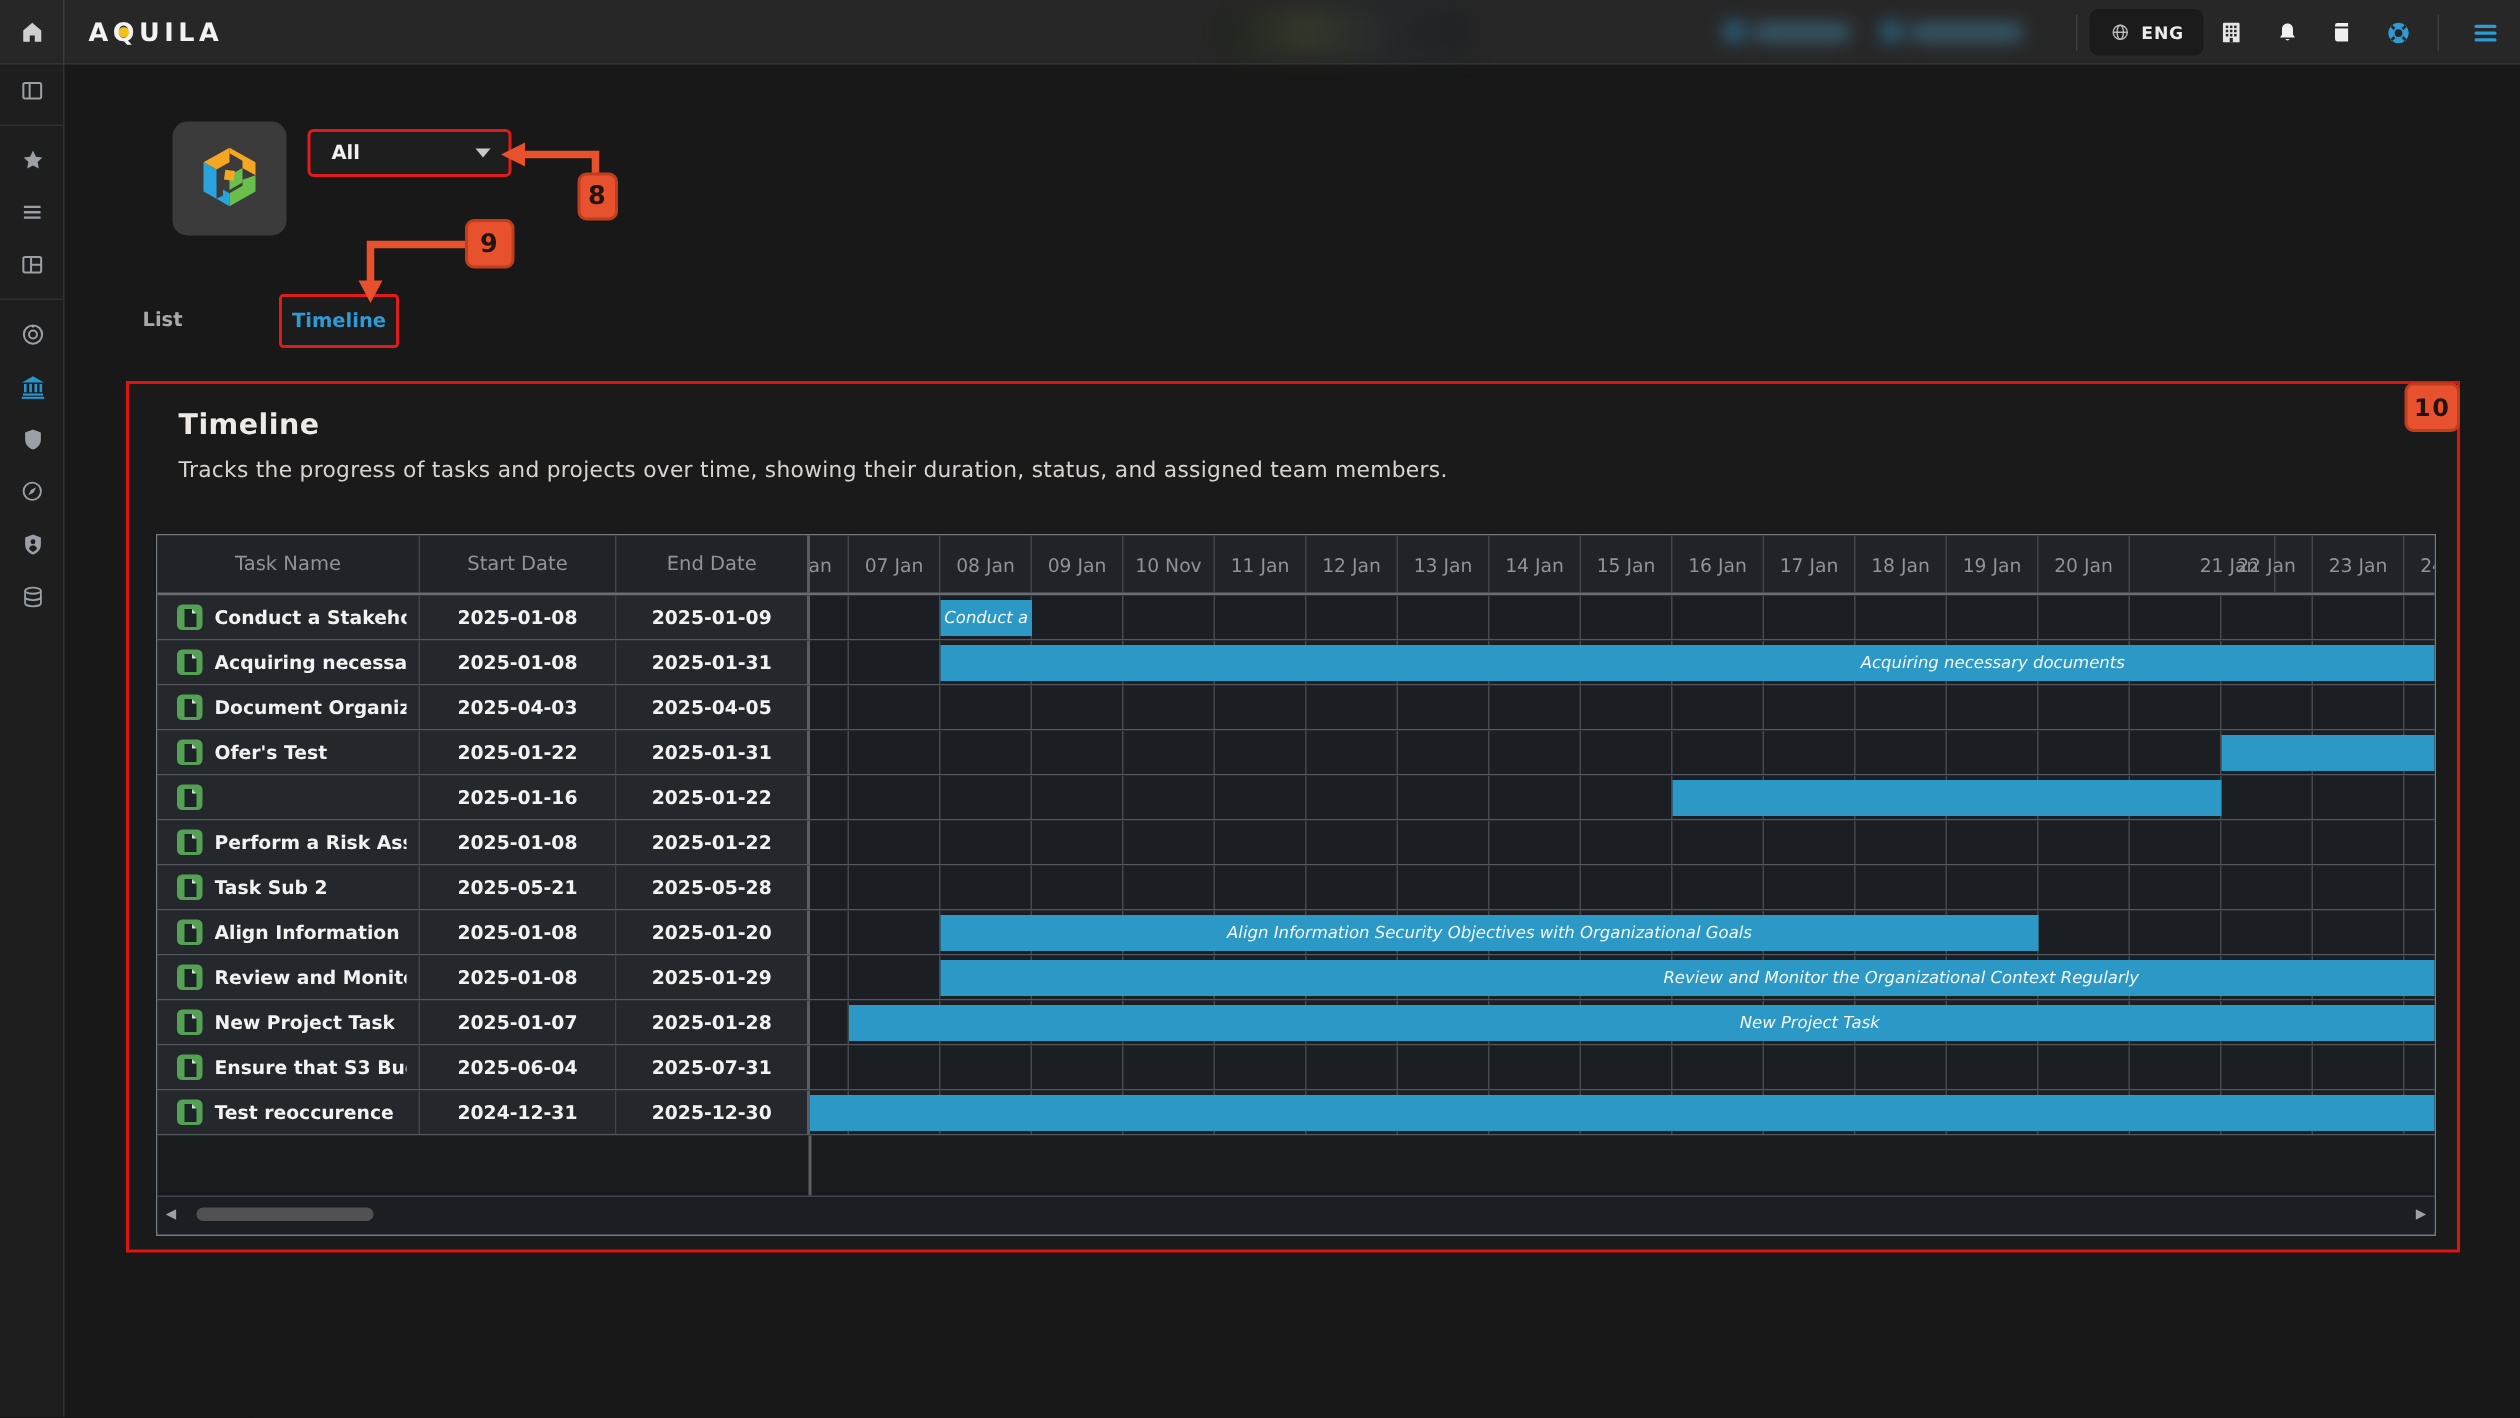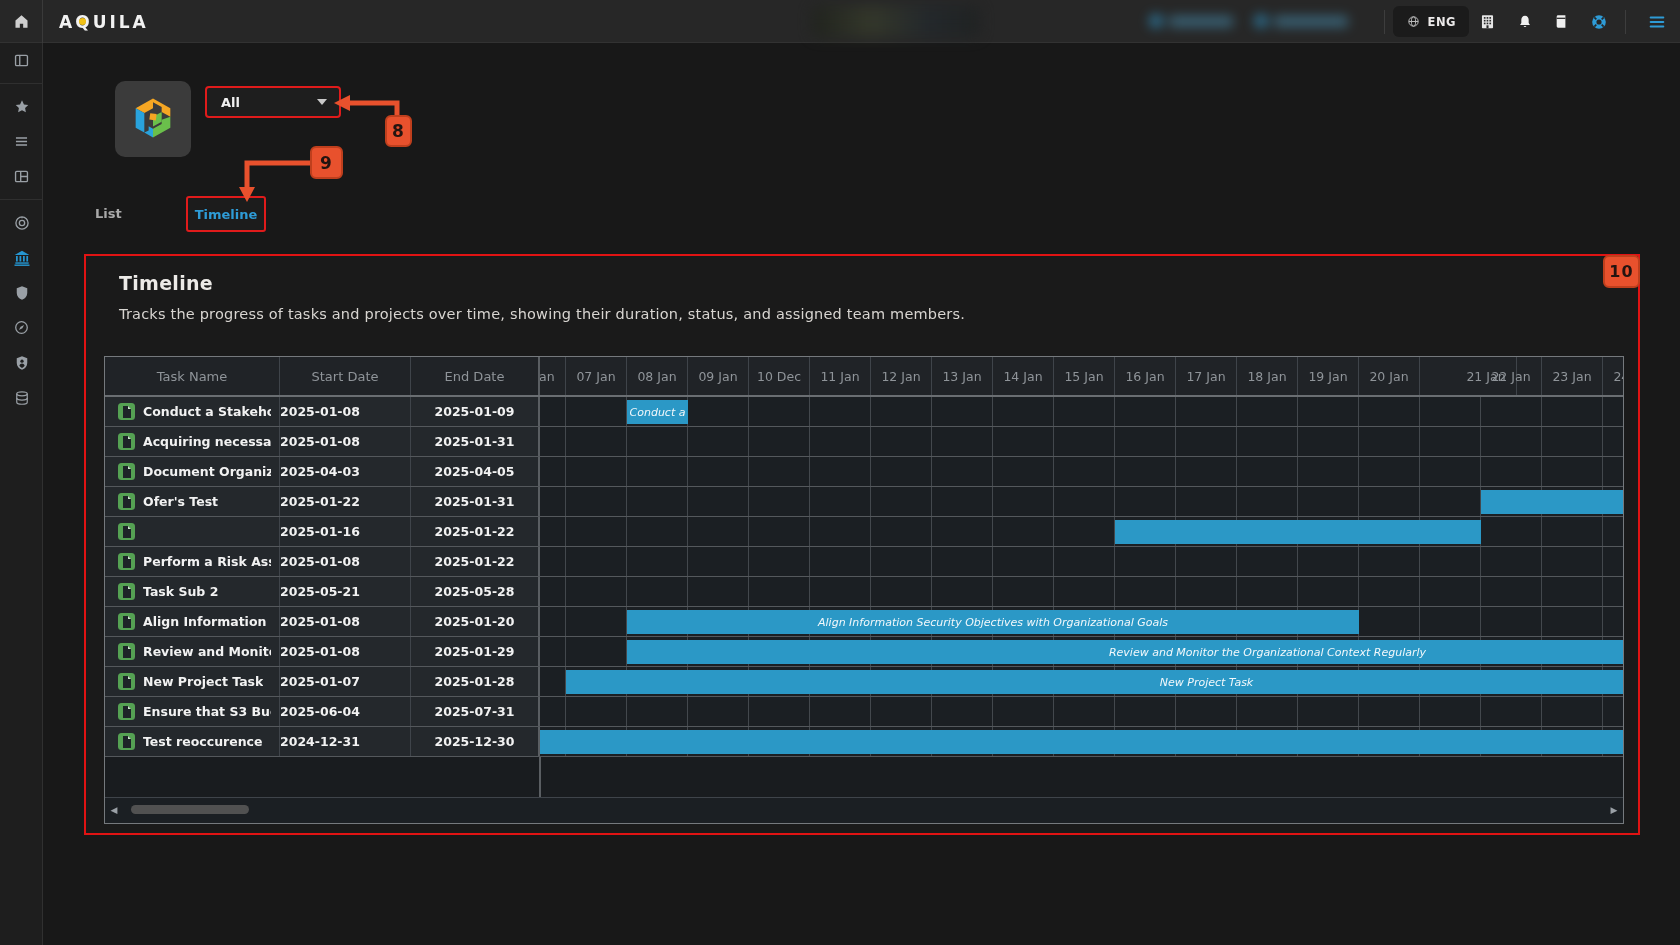--- a/index.html
+++ b/index.html
@@ -52,21 +52,21 @@
   .gtable { position:absolute; left:18px; top:100px; width:1520px; height:468px; border:1px solid #75797d; background:#1b1f23; }
   .ghead { position:relative; height:40px; background:#202327; border-bottom:2px solid #6a6e72; display:flex; }
   .gh-cell { height:100%; display:flex; align-items:center; justify-content:center; color:#8f9499; font-size:13px; border-right:1px solid #3f444a; }
   .gh-cell.name { width:175px; } .gh-cell.sd { width:131px; } .gh-cell.ed { width:129px; border-right:2px solid #5a5e62; }
   .ghd-strip { position:relative; flex:1; overflow:hidden; }
   .ghd-col { position:absolute; top:0; height:100%; border-right:1px solid #3f444a; display:flex; align-items:center; justify-content:center; color:#8f9499; font-size:12.5px; white-space:nowrap; }
 
   .grow { position:relative; height:30px; display:flex; border-bottom:1px solid #54585c; cursor:pointer; }
   .gc { height:100%; display:flex; align-items:center; background:#24282c; border-right:1px solid #3f444a; }
   .gc.name { width:175px; padding-left:13px; gap:8px; }
-  .gc.sd { width:131px; justify-content:flex-start; } .gc.ed { width:129px; justify-content:center; border-right:2px solid #5a5e62; }
+  .gc.sd { width:131px; justify-content:center; } .gc.ed { width:129px; justify-content:center; border-right:2px solid #5a5e62; }
   .task-chip { flex:0 0 auto; width:17px; height:17px; border-radius:3.5px; background:#55a153; display:flex; align-items:center; justify-content:center; }
   .task-name { color:#f2f2f2; font-size:12.5px; font-weight:600; white-space:nowrap; overflow:hidden; max-width:128px; }
   .gdate { color:#f2f2f2; font-size:12.5px; font-weight:600; }
   .gdates-area { position:relative; flex:1; overflow:hidden; background:#1b1f23; }
   .gcol-line { position:absolute; top:0; height:100%; border-right:1px solid #43484d; }
   .gbar { position:absolute; top:3px; height:24px; background:#2b98c6; overflow:hidden; }
   .gbar .blabel { position:absolute; top:50%; transform:translate(-50%,-50%); color:#f2f8fb; font-size:11px; white-space:nowrap;font-style:italic; }
 
   .gempty { position:relative; height:41px; background:#191c1f; border-bottom:1px solid #3f444a; }
   .gempty .vline { position:absolute; left:434px; top:0; width:2px; height:100%; background:#5a5e62; }
@@ -293,21 +293,21 @@
     <div class="gtable">
       <div class="ghead" id="ghead">
         <div class="gh-cell name">Task Name</div>
           <div class="gh-cell sd">Start Date</div>
           <div class="gh-cell ed">End Date</div>
           <div class="ghd-strip" id="gheadDates">
             <div class="ghd-col" style="left: -35px; width: 61px;">06 Jan</div>
             <div class="ghd-col" style="left: 26px; width: 61px;">07 Jan</div>
             <div class="ghd-col" style="left: 87px; width: 61px;">08 Jan</div>
             <div class="ghd-col" style="left: 148px; width: 61px;">09 Jan</div>
-            <div class="ghd-col" style="left: 209px; width: 61px;">10 Dec</div>
+            <div class="ghd-col" style="left: 209px; width: 61px;">10 Nov</div>
             <div class="ghd-col" style="left: 270px; width: 61px;">11 Jan</div>
             <div class="ghd-col" style="left: 331px; width: 61px;">12 Jan</div>
             <div class="ghd-col" style="left: 392px; width: 61px;">13 Jan</div>
             <div class="ghd-col" style="left: 453px; width: 61px;">14 Jan</div>
             <div class="ghd-col" style="left: 514px; width: 61px;">15 Jan</div>
             <div class="ghd-col" style="left: 575px; width: 61px;">16 Jan</div>
             <div class="ghd-col" style="left: 636px; width: 61px;">17 Jan</div>
             <div class="ghd-col" style="left: 697px; width: 61px;">18 Jan</div>
             <div class="ghd-col" style="left: 758px; width: 61px;">19 Jan</div>
             <div class="ghd-col" style="left: 819px; width: 61px;">20 Jan</div>
@@ -388,20 +388,23 @@
               <div class="gcol-line" style="left: 514px; width: 61px;"></div>
               <div class="gcol-line" style="left: 575px; width: 61px;"></div>
               <div class="gcol-line" style="left: 636px; width: 61px;"></div>
               <div class="gcol-line" style="left: 697px; width: 61px;"></div>
               <div class="gcol-line" style="left: 758px; width: 61px;"></div>
               <div class="gcol-line" style="left: 819px; width: 61px;"></div>
               <div class="gcol-line" style="left: 880px; width: 61px;"></div>
               <div class="gcol-line" style="left: 941px; width: 61px;"></div>
               <div class="gcol-line" style="left: 1002px; width: 61px;"></div>
               <div class="gcol-line" style="left: 1063px; width: 61px;"></div>
+              <div class="gbar" style="left: 87px; width: 998px; background: rgb(43, 152, 198);">
+                <span class="blabel" style="left: 701.5px;">Acquiring necessary documents</span>
+              </div>
             </div>
           </div>
           <div class="grow">
             <div class="gc name">
               <span class="task-chip">
                 <svg width="10" height="12" viewBox="0 0 10 12">
                   <path d="M1 0h5l3 3v9H1Z" fill="#1d2327"></path>
                   <path d="M6 0l3 3H6Z" fill="#cfe8cf"></path>
                 </svg>
               </span>

